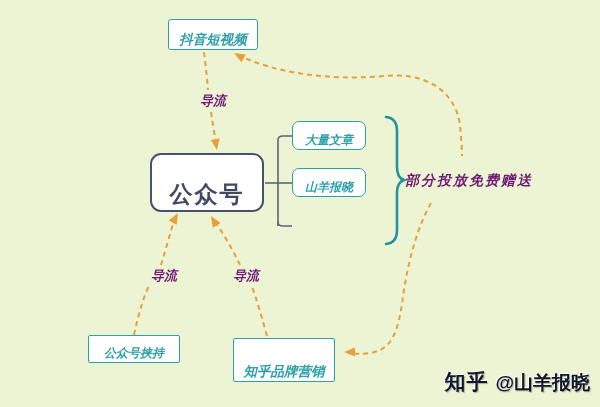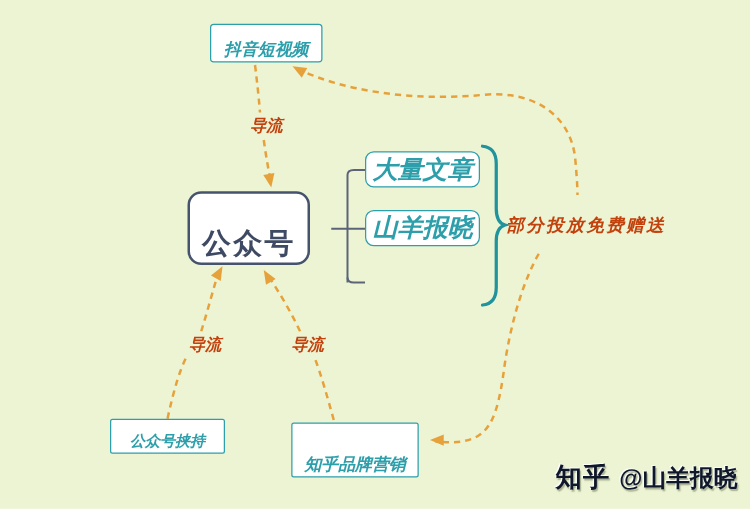--- a/index.html
+++ b/index.html
@@ -11,31 +11,31 @@
   .node{
     position:absolute;display:flex;align-items:flex-end;justify-content:center;
     background:#ffffff;box-sizing:border-box;
   }
   .teal-node{
     border:1.5px solid #2d9fab;color:#2d9fab;
     font-style:italic;font-weight:bold;
   }
   .node-douyin{left:168px;top:19px;width:90px;height:31px;border-radius:3px;font-size:13.5px;}
   .node-center{
-    left:150px;top:153px;width:98px;height:59px;border-radius:11px;
+    left:150px;top:153px;width:114px;height:59px;border-radius:11px;
     border:2px solid #46536d;color:#3e4a63;font-weight:bold;font-size:23px;letter-spacing:2px;
   }
-  .node-right{border-radius:7px;font-size:20px;width:92px;height:29px;left:292px;}
+  .node-right{border-radius:7px;font-size:12px;width:74px;height:29px;left:292px;}
   .node-r1{top:121px;}
   .node-r2{top:168px;}
   .node-r3{top:211px;}
   .node-hijack{left:88px;top:335px;width:92px;height:28px;border-radius:2px;font-size:12px;}
   .node-zhihu{left:233px;top:338px;width:102px;height:44px;border-radius:2px;font-size:13.5px;}
   .edge-label{
-    position:absolute;color:#c2410c;font-style:italic;font-weight:bold;
+    position:absolute;color:#701a75;font-style:italic;font-weight:bold;
     font-size:13px;white-space:nowrap;font-family:Liberation Mono, monospace;
   }
   .lbl-top{left:190px;top:92px;width:46px;text-align:center;}
   .lbl-left{left:141px;top:267px;width:46px;text-align:center;}
   .lbl-right{left:223px;top:267px;width:46px;text-align:center;}
   .lbl-free{left:405px;top:172px;font-size:14px;letter-spacing:2px;}
   .svg-layer{position:absolute;left:0;top:0;width:600px;height:407px;}
   .watermark{
     position:absolute;right:10px;bottom:11px;
     color:#0f172a;white-space:nowrap;

